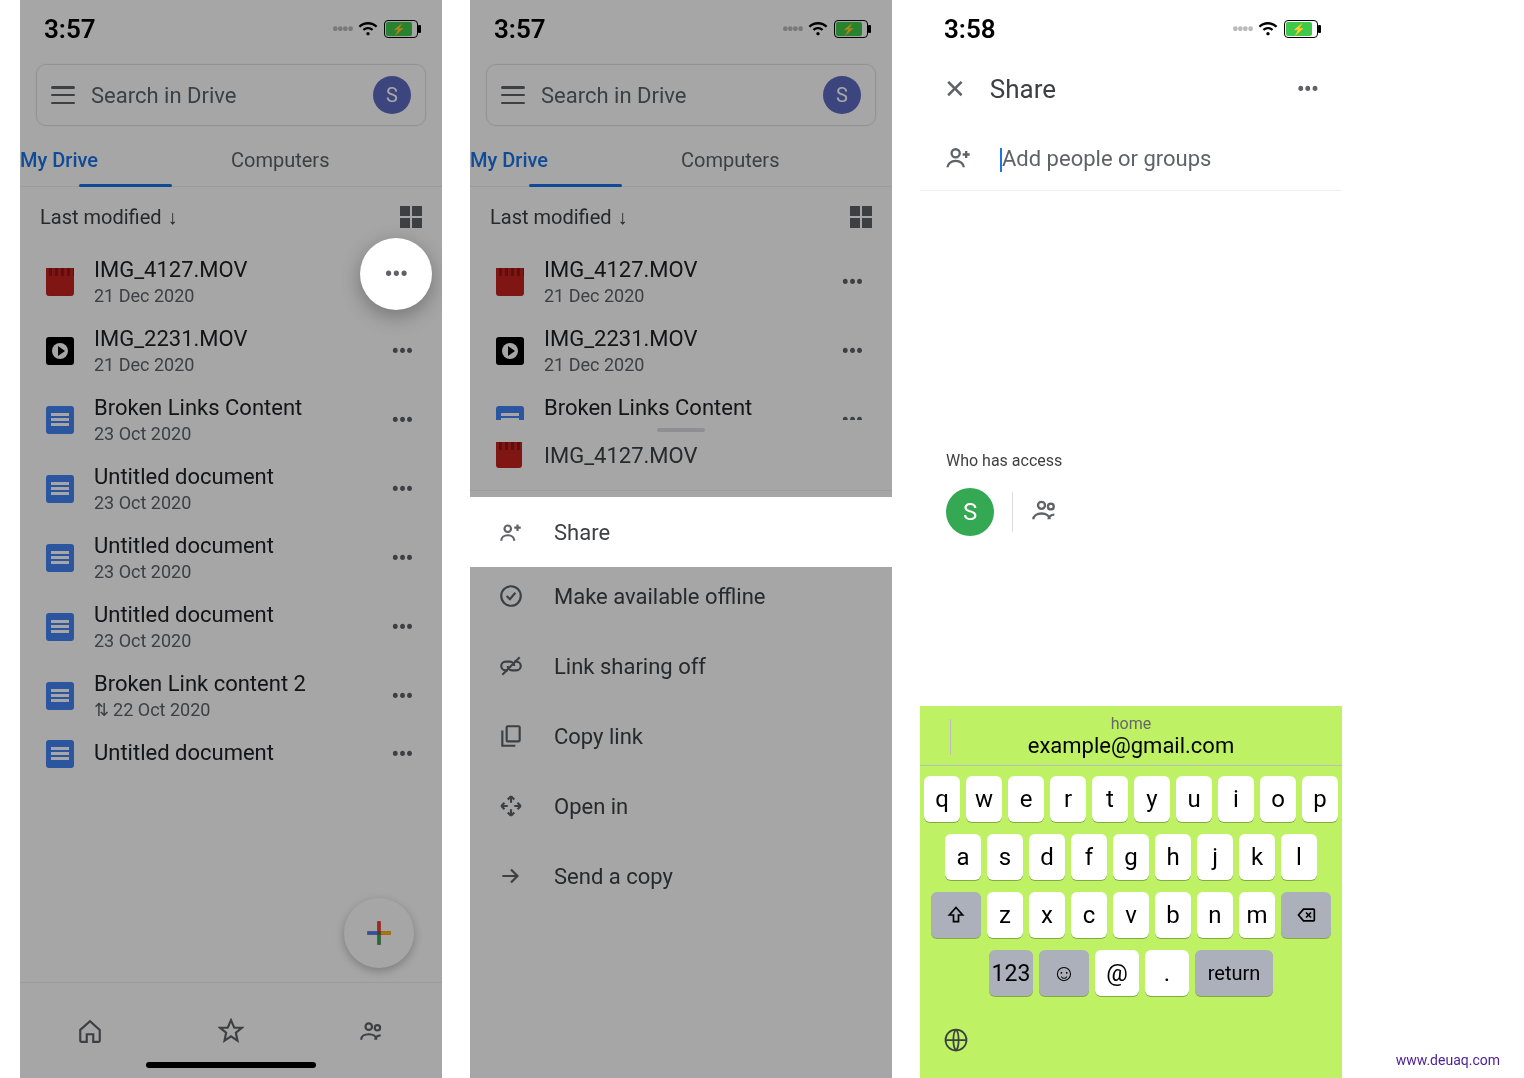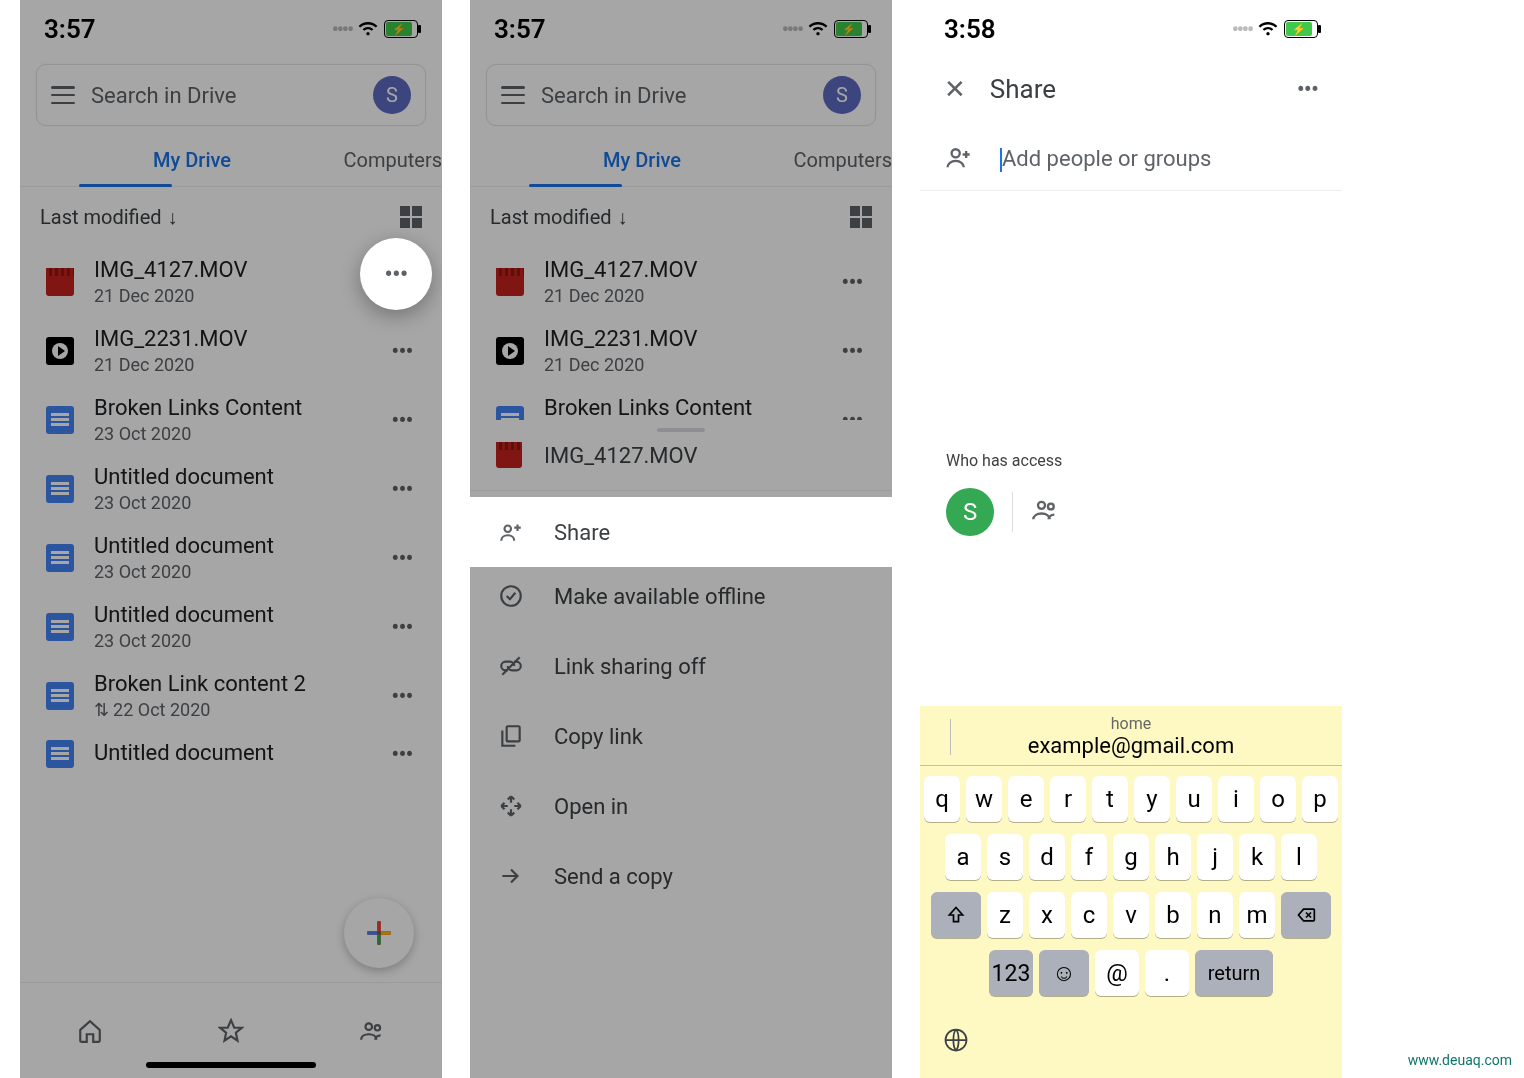--- a/index.html
+++ b/index.html
@@ -20,21 +20,21 @@
   .dots { color: #bbb; letter-spacing: -2px; font-size: 20px; }
   .wifi { font-size: 18px; }
 
   .searchbar { margin: 12px 16px 8px; height: 62px; border: 1px solid #e2e2e2; border-radius: 10px; display: flex; align-items: center; padding: 0 14px; gap: 16px; box-shadow: 0 0 0 1px rgba(0,0,0,0.02); }
   .hamb { width: 24px; height: 18px; display: flex; flex-direction: column; justify-content: space-between; }
   .hamb span { height: 2.5px; background: #5f6368; border-radius: 2px; }
   .searchbar .ph { color: #5f6368; font-size: 22px; flex: 1; }
   .avatar { width: 38px; height: 38px; border-radius: 50%; background: #5c6bc0; color: #fff; display: flex; align-items: center; justify-content: center; font-size: 20px; }
 
   .tabs { display: flex; border-bottom: 1px solid #eee; }
-  .tab { flex: 1; text-align: right; padding: 14px 0; font-size: 20px; color: #5f6368; position: relative; }
+  .tab { flex: 1; text-align: left; padding: 14px 0; font-size: 20px; color: #5f6368; position: relative; }
   .tab.active { color: #1a73e8; font-weight: 500; }
   .tab.active::after { content: ""; position: absolute; bottom: -1px; left: 28%; width: 44%; height: 3px; background: #1a73e8; border-radius: 2px; }
 
   .sortrow { display: flex; align-items: center; padding: 18px 20px; font-size: 20px; color: #3c4043; }
   .sortrow .arr { margin-left: 6px; }
   .sortrow .grid { margin-left: auto; width: 22px; height: 22px; display: grid; grid-template-columns: 1fr 1fr; grid-template-rows: 1fr 1fr; gap: 2px; }
   .sortrow .grid div { background: #5f6368; }
 
   .filerow { display: flex; align-items: center; padding: 10px 20px 10px 26px; gap: 20px; }
   .fi { width: 28px; height: 28px; border-radius: 3px; flex-shrink: 0; }
@@ -85,39 +85,39 @@
   .addrow .ph { color: #5f6368; font-size: 22px; position: relative; }
   .addrow .ph::before { content:""; position:absolute; left:-2px; top:2px; width:1.5px; height:24px; background:#1a73e8; }
 
   .whowrap { padding: 0 26px; margin-top: 260px;}
   .who { font-size: 16px; color: #404040; margin-bottom: 18px; }
   .accrow { display: flex; align-items: center; gap: 12px; }
   .av2 { width: 48px; height: 48px; border-radius: 50%; background: #34a853; color: #fff; display: flex; align-items: center; justify-content: center; font-size: 24px; }
   .sep { width: 1px; height: 40px; background: #dadce0; margin: 0 6px; }
   .grp svg { width: 28px; height: 28px; color: #5f6368; }
 
-  .kbd { position: absolute; left: 0; right: 0; bottom: 0; background: #fef9c3; z-index: 30; }
+  .kbd { position: absolute; left: 0; right: 0; bottom: 0; background: #bef264; z-index: 30; }
   .sugg { height: 60px; display:flex; align-items:center; justify-content:center; border-bottom:1px solid #bcbec2; position:relative; flex-direction:column; }
   .sugg .h { font-size:16px; color:#666; }
   .sugg .e { font-size:22px; color:#000; }
   .sugg::before { content:""; position:absolute; left:30px; top:13px; width:1px; height:36px; background:#bcbec2; }
   .keys { padding: 10px 4px; }
   .krow { display:flex; justify-content:center; gap:6px; margin-bottom:12px; }
   .key { background:#fff; border-radius:6px; width:36px; height:46px; display:flex; align-items:center; justify-content:center; font-size:24px; box-shadow:0 1px 0 rgba(0,0,0,0.3); }
   .key.sp { background:#abb0ba; }
   .key.wide { width:50px; }
   .key.space { width:170px; font-size:20px; }
   .key.ret { width:78px; font-size:20px; background:#abb0ba; }
   .key.num { width:44px; font-size:23px; background:#abb0ba; }
   .key.at { width:44px; }
   .key.dot { width:44px; }
   .globe { padding: 8px 0 20px 22px; }
   .globe svg { width:28px; height:28px; color:#3c4043; }
 
-  .watermark { position:absolute; right:12px; bottom:10px; font-size:14px; color:#0f766e; z-index:50; }
+  .watermark { position:absolute; right:24px; bottom:10px; font-size:14px; color:#4c1d95; z-index:50; }
 </style>
 </head>
 <body>
 
 <div class="stage">
 
   <div class="phone p1">
     <div class="status">
       <span>3:57</span>
       <span class="status-icons">

